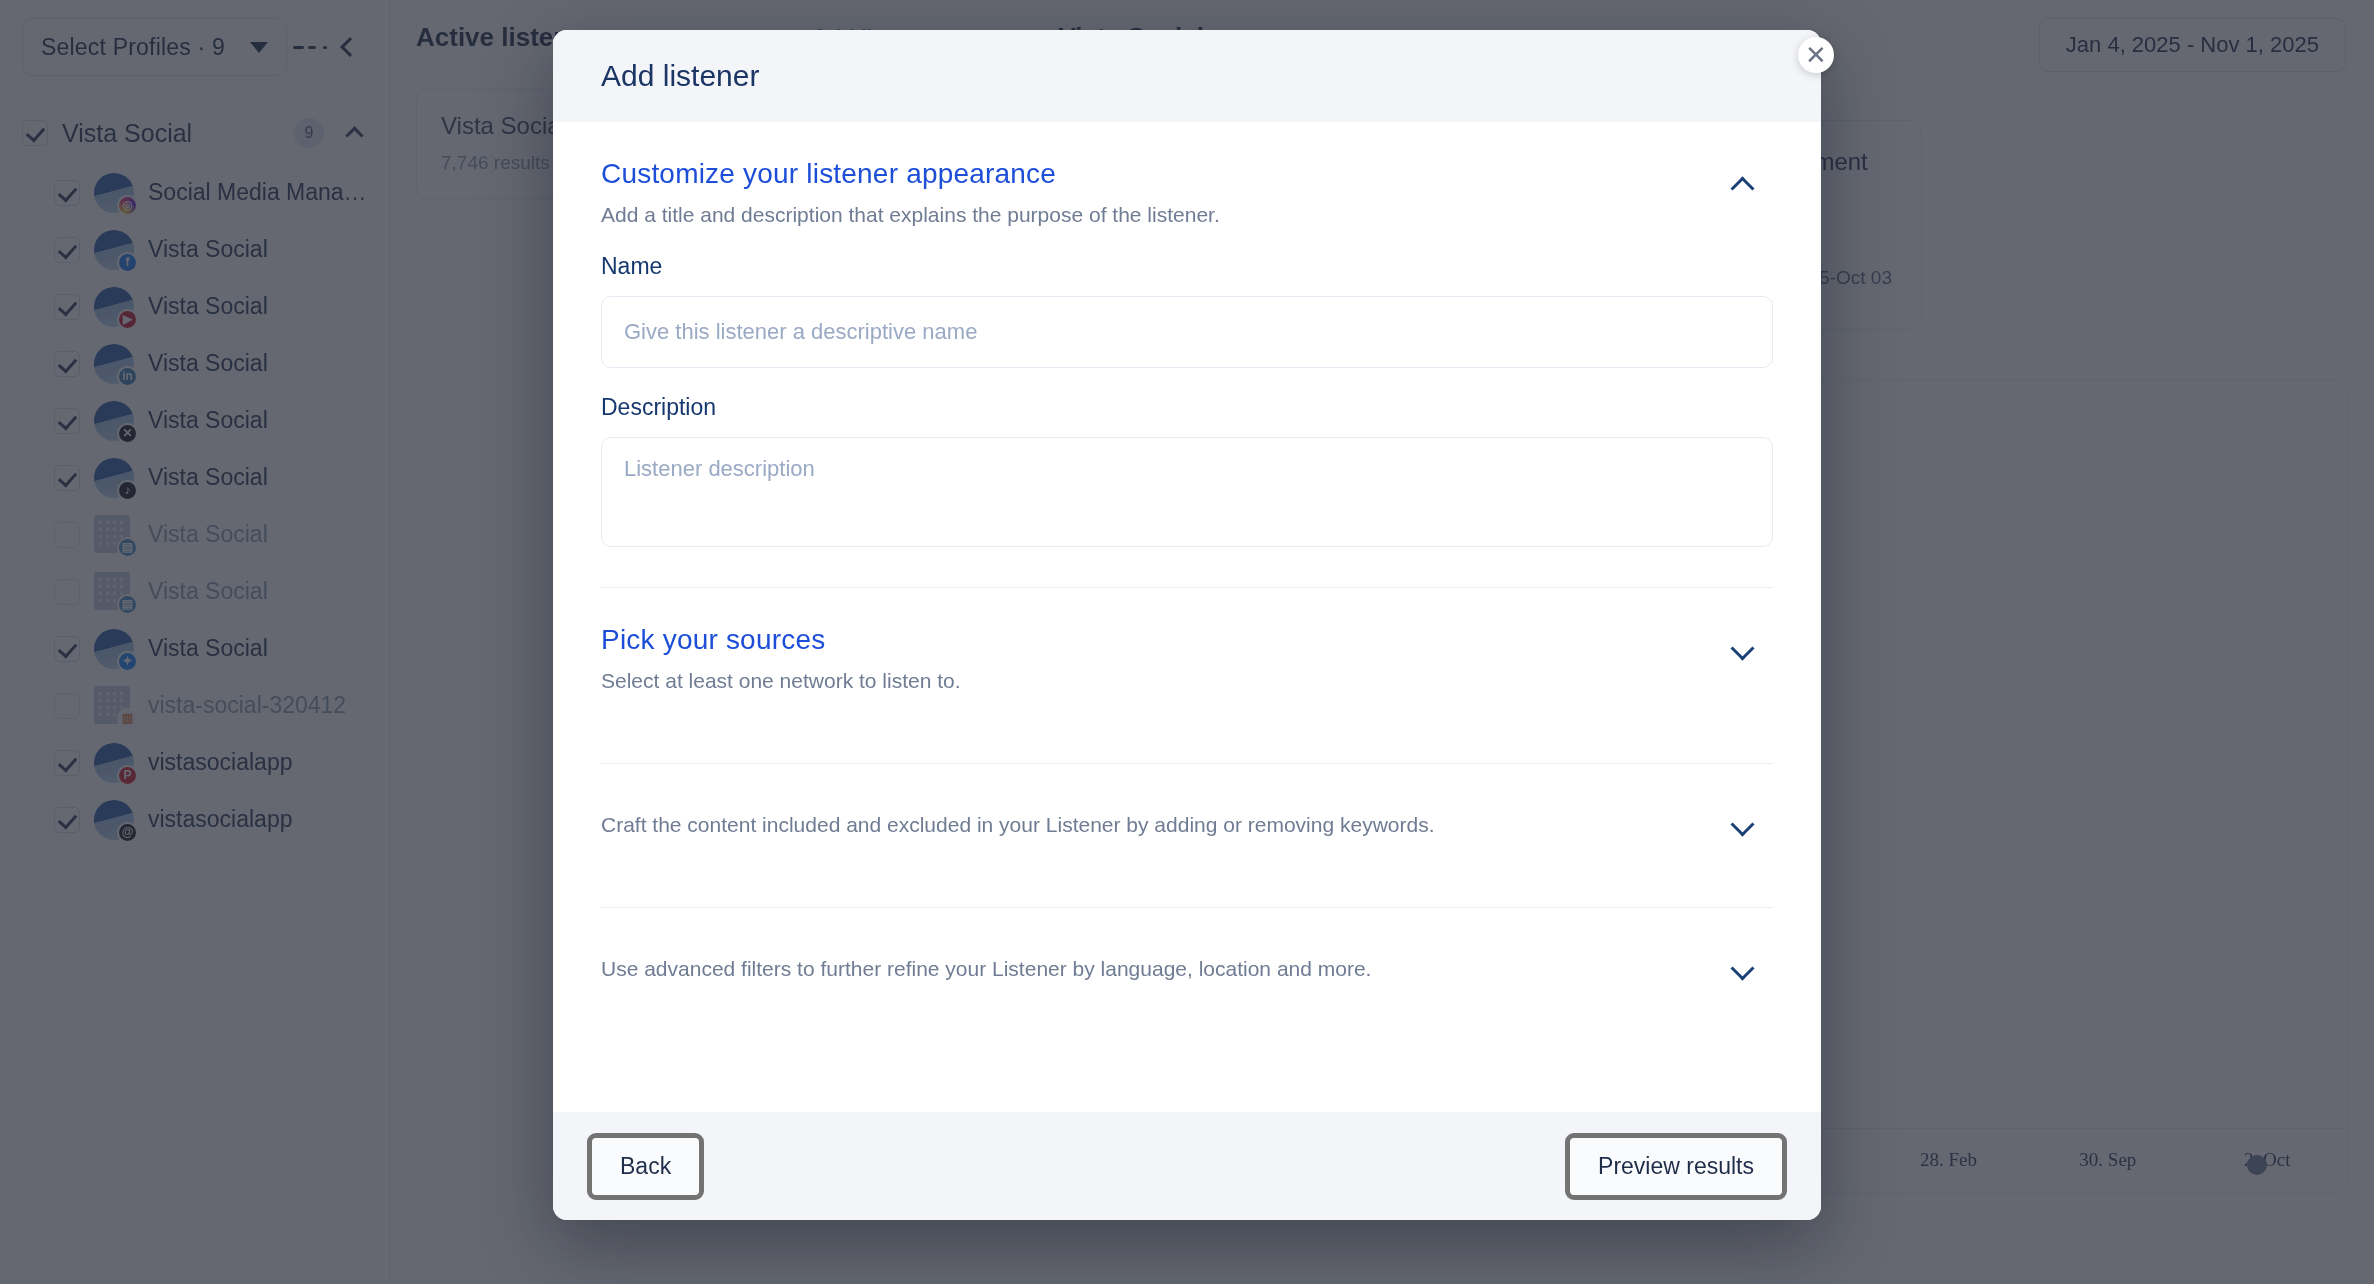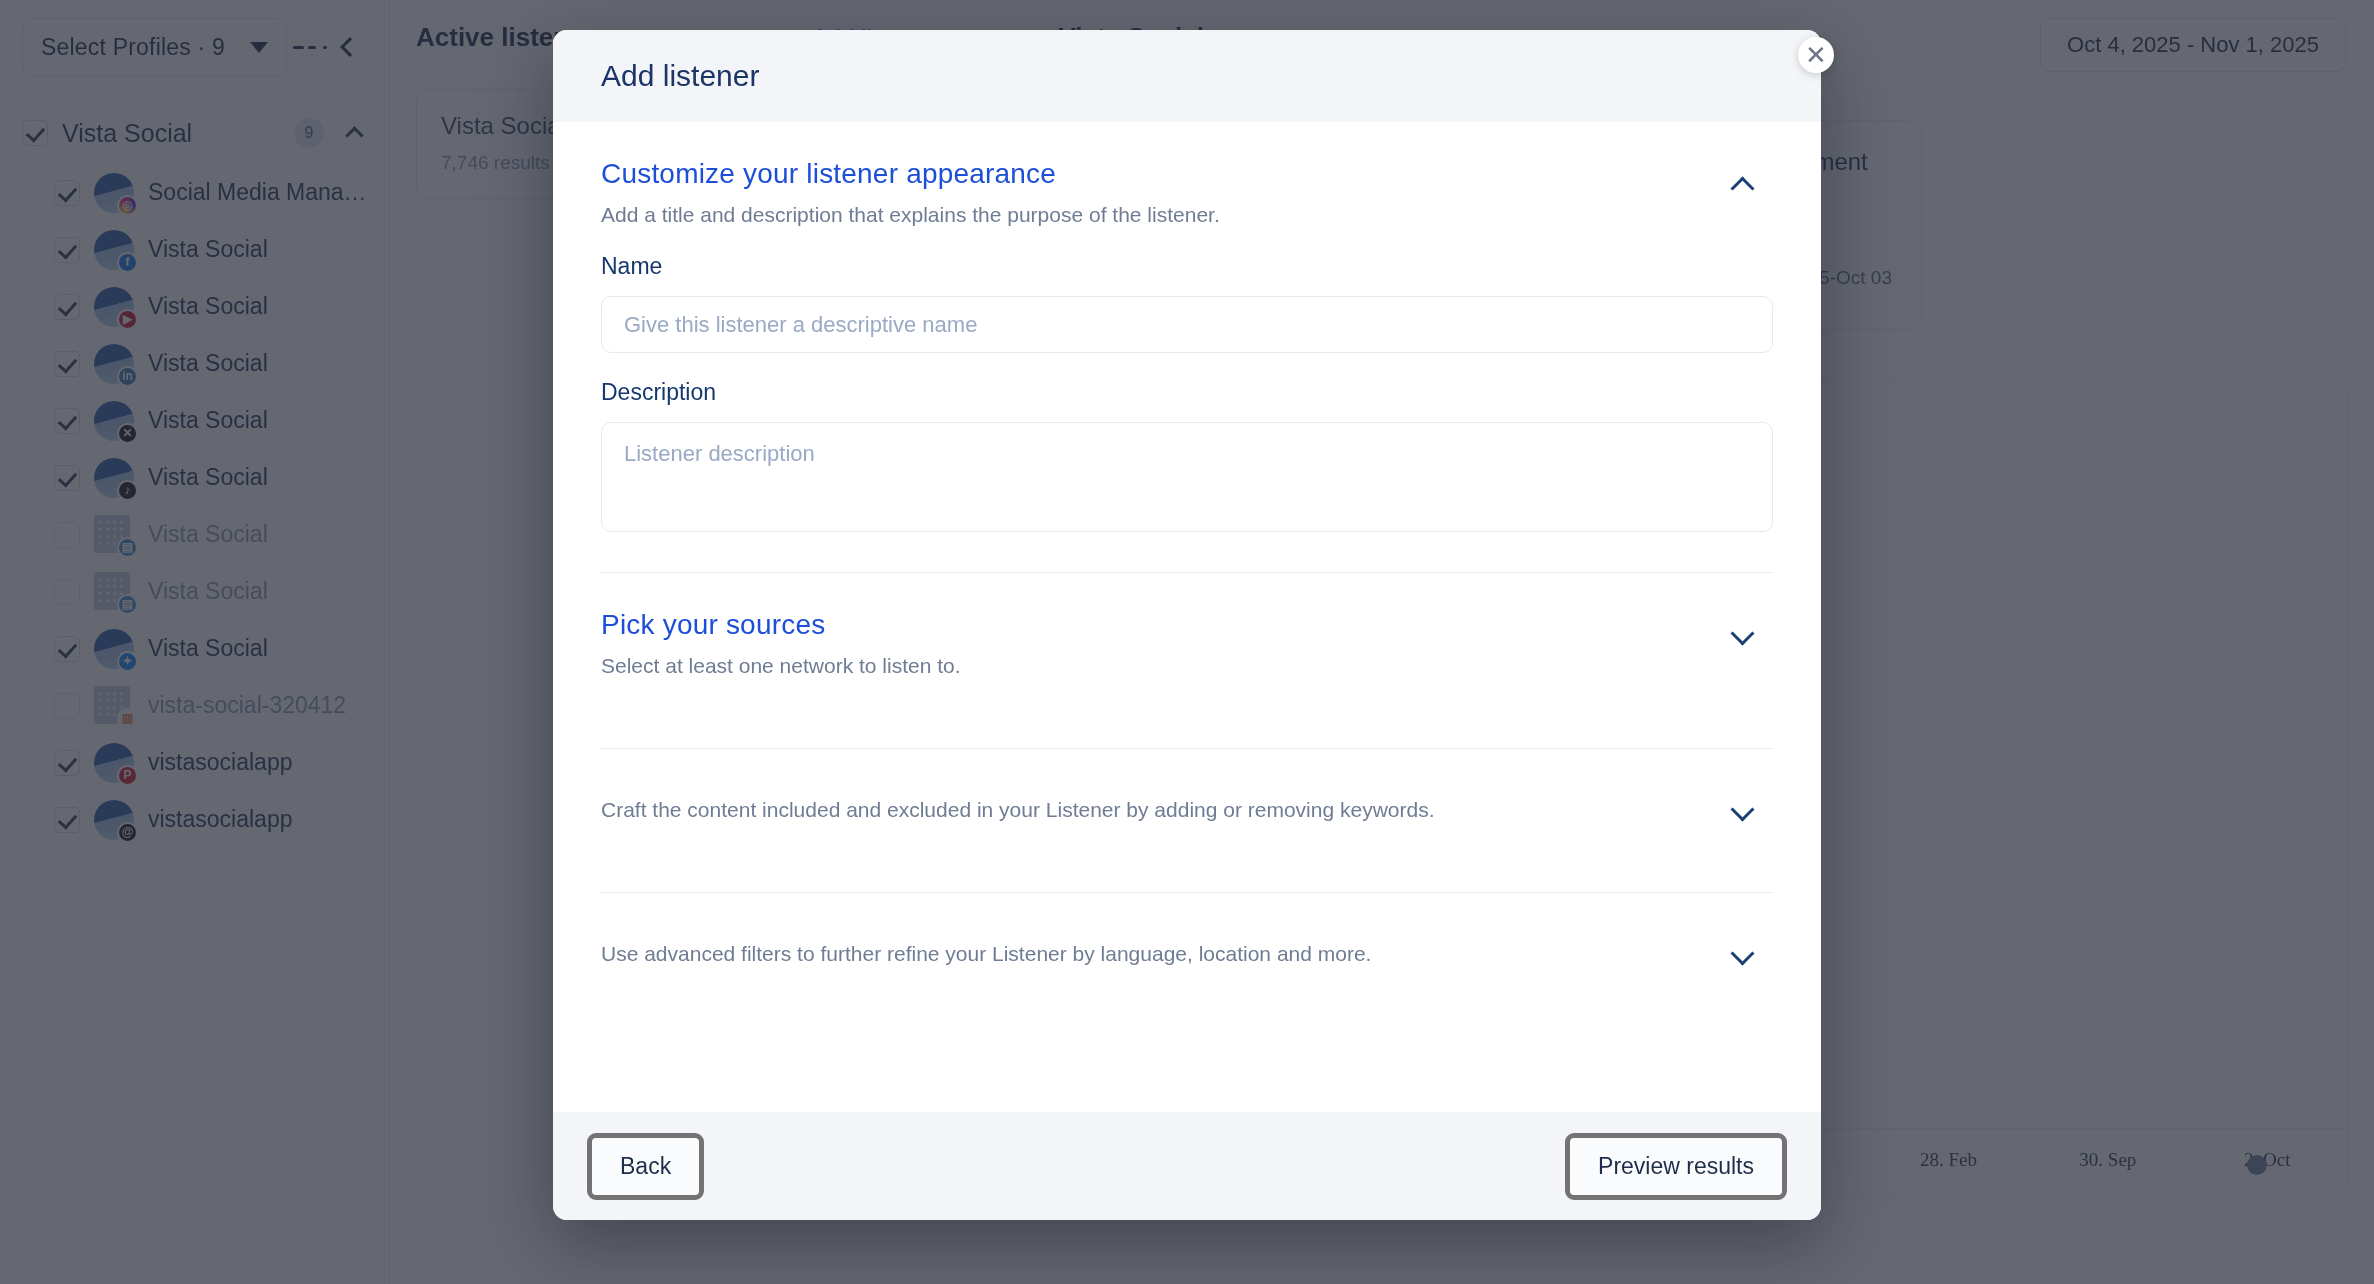--- a/index.html
+++ b/index.html
@@ -224,21 +224,21 @@
   .chev {
     width: 17px; height: 17px; margin-top: 16px; margin-right: 22px;
     border-left: 3.5px solid #1b3f77; border-bottom: 3.5px solid #1b3f77;
     transform: rotate(-45deg); flex-shrink: 0;
   }
   .chev.up { transform: rotate(135deg); margin-top: 22px; }
 
   .field-block { padding: 26px 0 0 0; }
   .field-label { font-size: 23px; color: #15386e; margin-bottom: 16px; }
   .text-input {
-    width: 100%; height: 57px;
+    width: 100%; height: 72px;
     border: 1px solid #e6e9f1; border-radius: 10px;
     padding: 0 22px; font-size: 22px; color: #2b3c5e;
     font-family: "Liberation Sans", sans-serif;
     background: #fff;
   }
   .text-input::placeholder { color: #9aa9c4; }
   .text-area {
     width: 100%; height: 110px; resize: none;
     border: 1px solid #e6e9f1; border-radius: 10px;
     padding: 18px 22px; font-size: 22px; color: #2b3c5e;
@@ -391,21 +391,21 @@
   <section class="main-bg">
     <div class="main-head">
       <span class="main-title">Active listeners</span>
       <span class="main-caret"></span>
       <span class="add-listener-btn">
         <span class="plus">+</span>
         <span>Add listener</span>
       </span>
       <span class="brand-title">Vista Social</span>
     </div>
-    <div class="date-range">Oct 4, 2025 - Nov 1, 2025</div>
+    <div class="date-range">Jan 4, 2025 - Nov 1, 2025</div>
 
     <div class="listener-card">
       <div class="lc-title">Vista Social</div>
       <div class="lc-sub">7,746 results</div>
     </div>
 
     <div class="stats" id="stats-row">
         <div class="stat">
           <div class="stat-head">
             <div class="stat-ico"></div>

